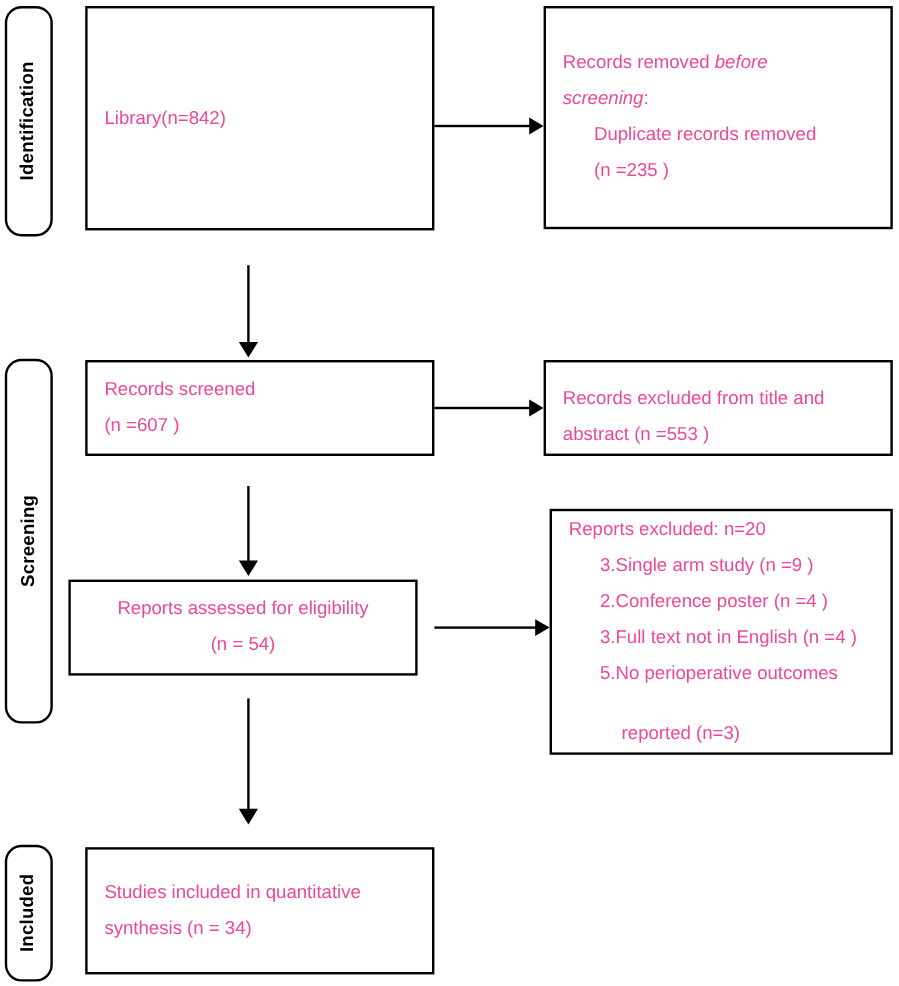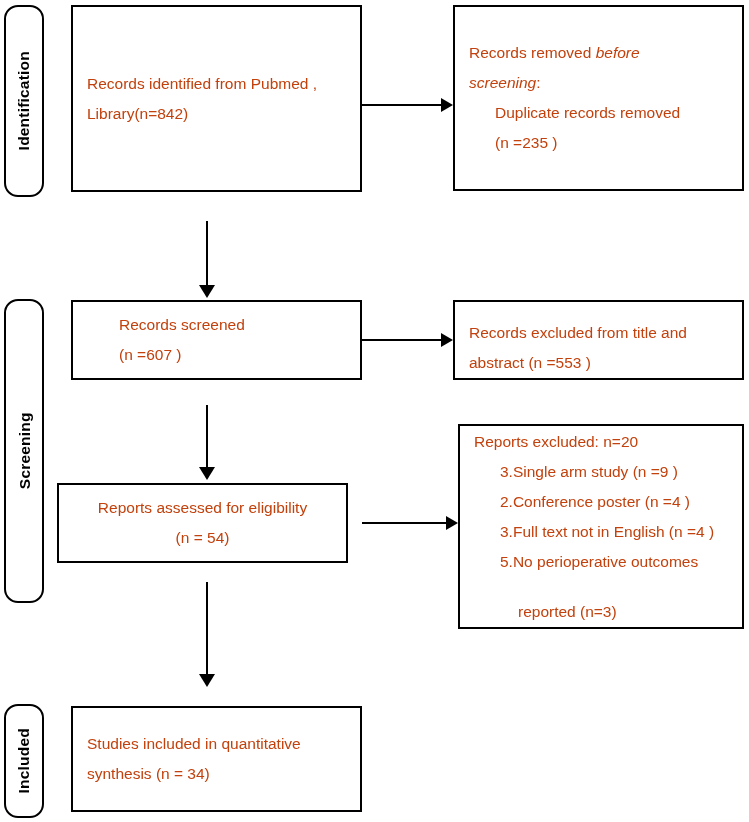--- a/index.html
+++ b/index.html
@@ -50,21 +50,21 @@
     justify-content: center;
     color: #000000;
   }
   .flow-box .box-inner {
     padding: 0 14px;
   }
   .flow-line {
     font-size: 15.5px;
     line-height: 30px;
     white-space: pre-wrap;
-    color: #c2410c;
+    color: #ec4899;
   }
   .flow-line.indent-1 { padding-left: 26px; }
   .flow-line.indent-2 { padding-left: 44px; margin-top: 20px; }
 
   
   .flow-line .ital { font-style: italic; }
 
   
   .v-line {
     position: absolute;
@@ -105,41 +105,40 @@
   <div class="stage-pill" style="left:4px; top:299px; width:40px; height:304px;">
     <span class="stage-text">Screening</span>
   </div>
 
   <div class="stage-pill" style="left:4px; top:704px; width:40px; height:114px;">
     <span class="stage-text">Included</span>
   </div>
 
   <div class="flow-box" style="left:71px; top:5px; width:291px; height:187px;">
     <div class="box-inner">
-      <div class="flow-line">Records identified from Pubmed ,</div>
       <div class="flow-line">Library(n=842)</div>
     </div>
   </div>
 
   <div class="flow-box" style="left:453px; top:5px; width:291px; height:186px;">
     <div class="box-inner">
       <div class="flow-line"><span>Records removed </span><span class="ital">before</span></div>
       <div class="flow-line"><span class="ital">screening</span><span>:</span></div>
       <div class="flow-line indent-1">Duplicate records removed</div>
       <div class="flow-line indent-1">(n =235 )</div>
     </div>
   </div>
 
   <div class="h-line" style="left:362px; top:104px; width:81px;"></div>
   <div class="arrow-right" style="left:441px; top:98px;"></div>
 
   <div class="v-line" style="left:206px; top:221px; height:66px;"></div>
   <div class="arrow-down" style="left:199px; top:285px;"></div>
 
-  <div class="flow-box" style="left:71px; top:300px; width:291px; height:80px;padding-left:32px;">
+  <div class="flow-box" style="left:71px; top:300px; width:291px; height:80px;">
     <div class="box-inner">
       <div class="flow-line">Records screened</div>
       <div class="flow-line">(n =607 )</div>
     </div>
   </div>
 
   <div class="flow-box" style="left:453px; top:300px; width:291px; height:80px;justify-content:flex-end;">
     <div class="box-inner">
       <div class="flow-line">Records excluded from title and</div>
       <div class="flow-line">abstract (n =553 )</div>

